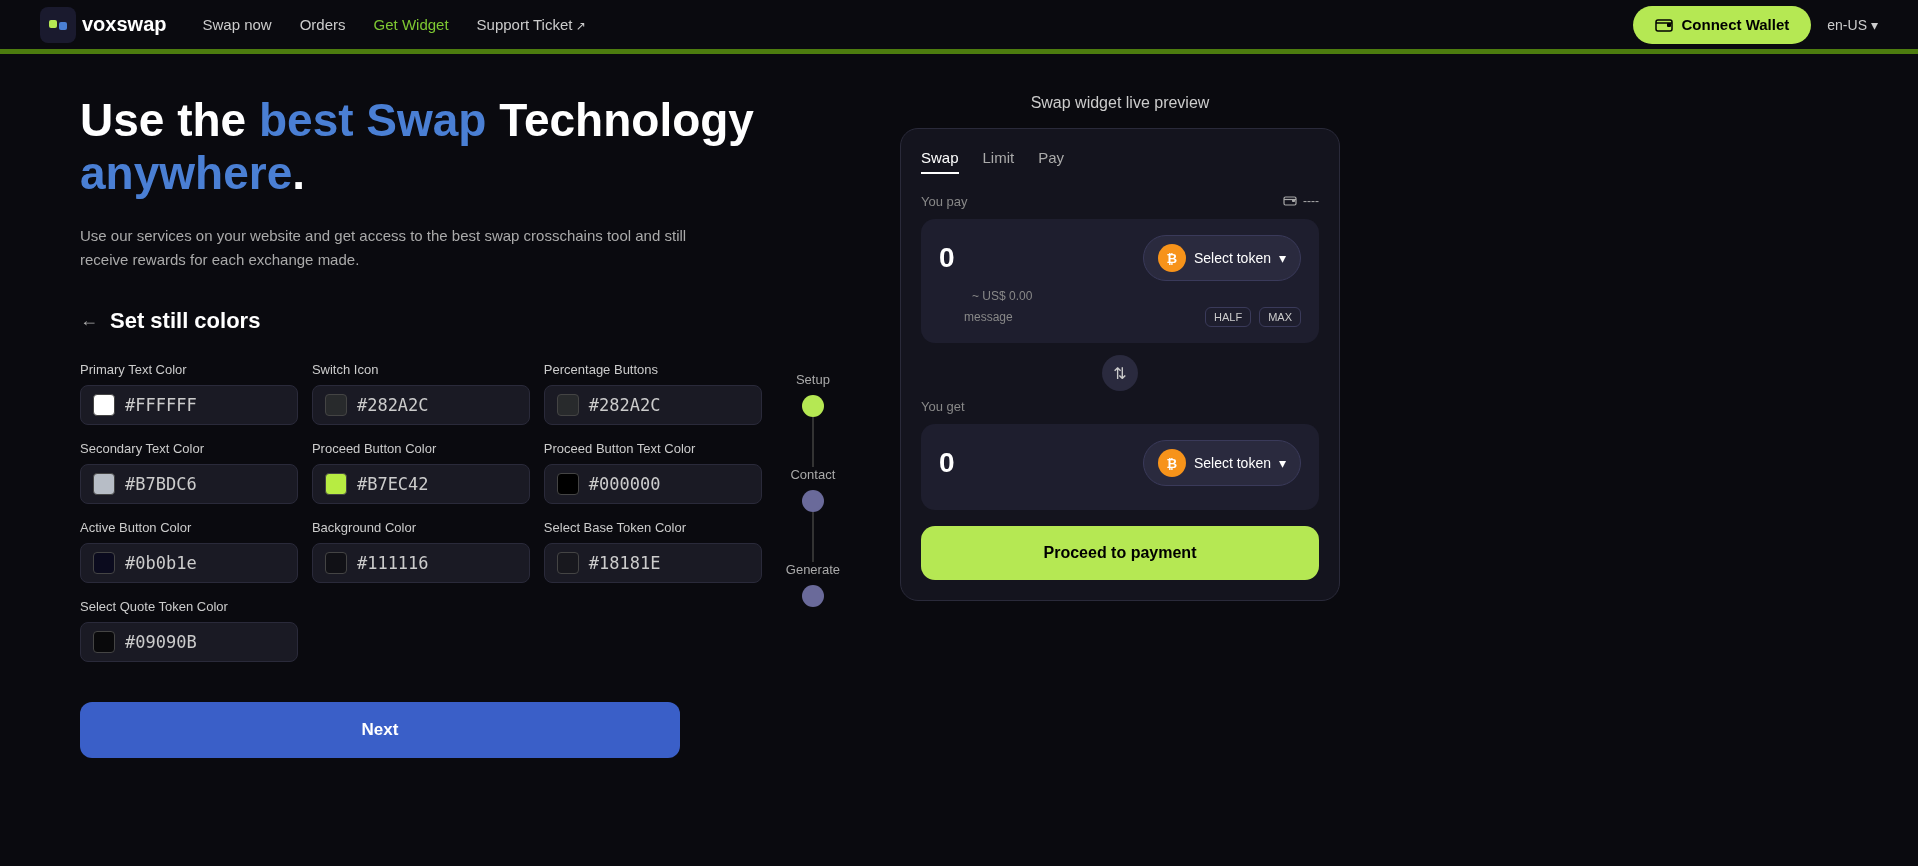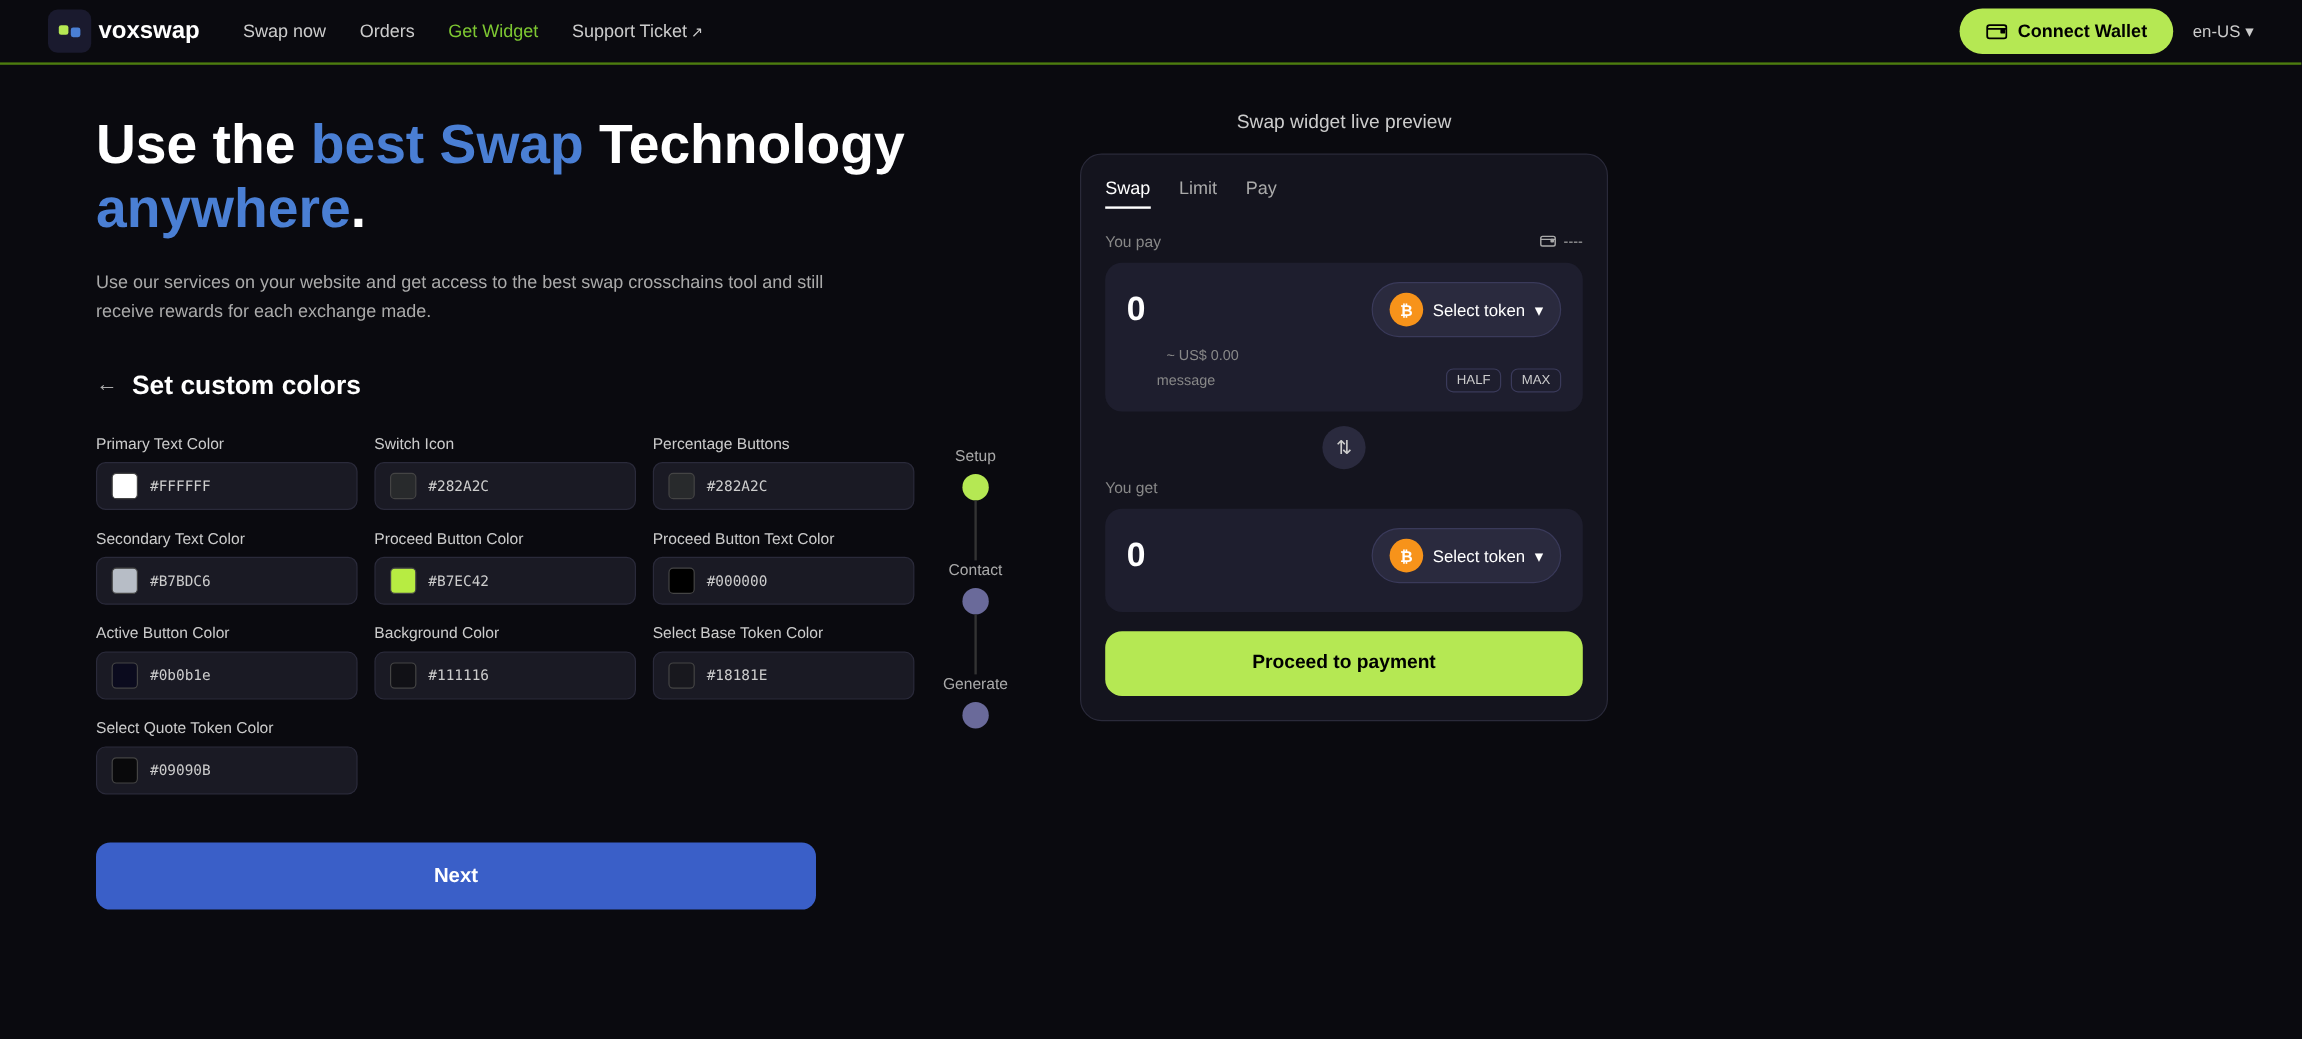--- a/index.html
+++ b/index.html
@@ -12,21 +12,21 @@
     }
 
     
     header {
       display: flex;
       align-items: center;
       justify-content: space-between;
       padding: 0 40px;
       height: 54px;
       background: #0a0a0f;
-      border-bottom: 2px solid #4d7c0f;
+      border-bottom: 5px solid #4d7c0f;
     }
     .header-left {
       display: flex;
       align-items: center;
       gap: 36px;
     }
     .logo {
       display: flex;
       align-items: center;
       gap: 6px;
@@ -162,21 +162,21 @@
       gap: 10px;
     }
     .color-swatch {
       width: 22px;
       height: 22px;
       border-radius: 4px;
       border: 1px solid #444;
       flex-shrink: 0;
     }
     .color-value {
-      font-size: 12px;
+      font-size: 17px;
       color: #ccc;
       font-family: monospace;
     }
 
     
     .stepper-area {
       display: flex;
       flex-direction: column;
       align-items: center;
       gap: 0;
@@ -447,21 +447,21 @@
 
   <div class="left-panel">
     <h1 class="hero-title">
       <span>Use the </span><span class="highlight-blue">best Swap</span><span> Technology</span><br>
       <span class="anywhere">anywhere</span><span class="dot">.</span>
     </h1>
     <p class="hero-desc">Use our services on your website and get access to the best swap crosschains tool and still receive rewards for each exchange made.</p>
 
     <div class="section-header">
       <span class="back-arrow">←</span>
-      <span class="section-title">Set custom colors</span>
+      <span class="section-title">Set still colors</span>
     </div>
 
     <div class="form-and-stepper">
       <div class="form-main">
 
         
         <div class="color-grid-row">
 
           <div class="color-field-group">
             <label>Primary Text Color</label>

